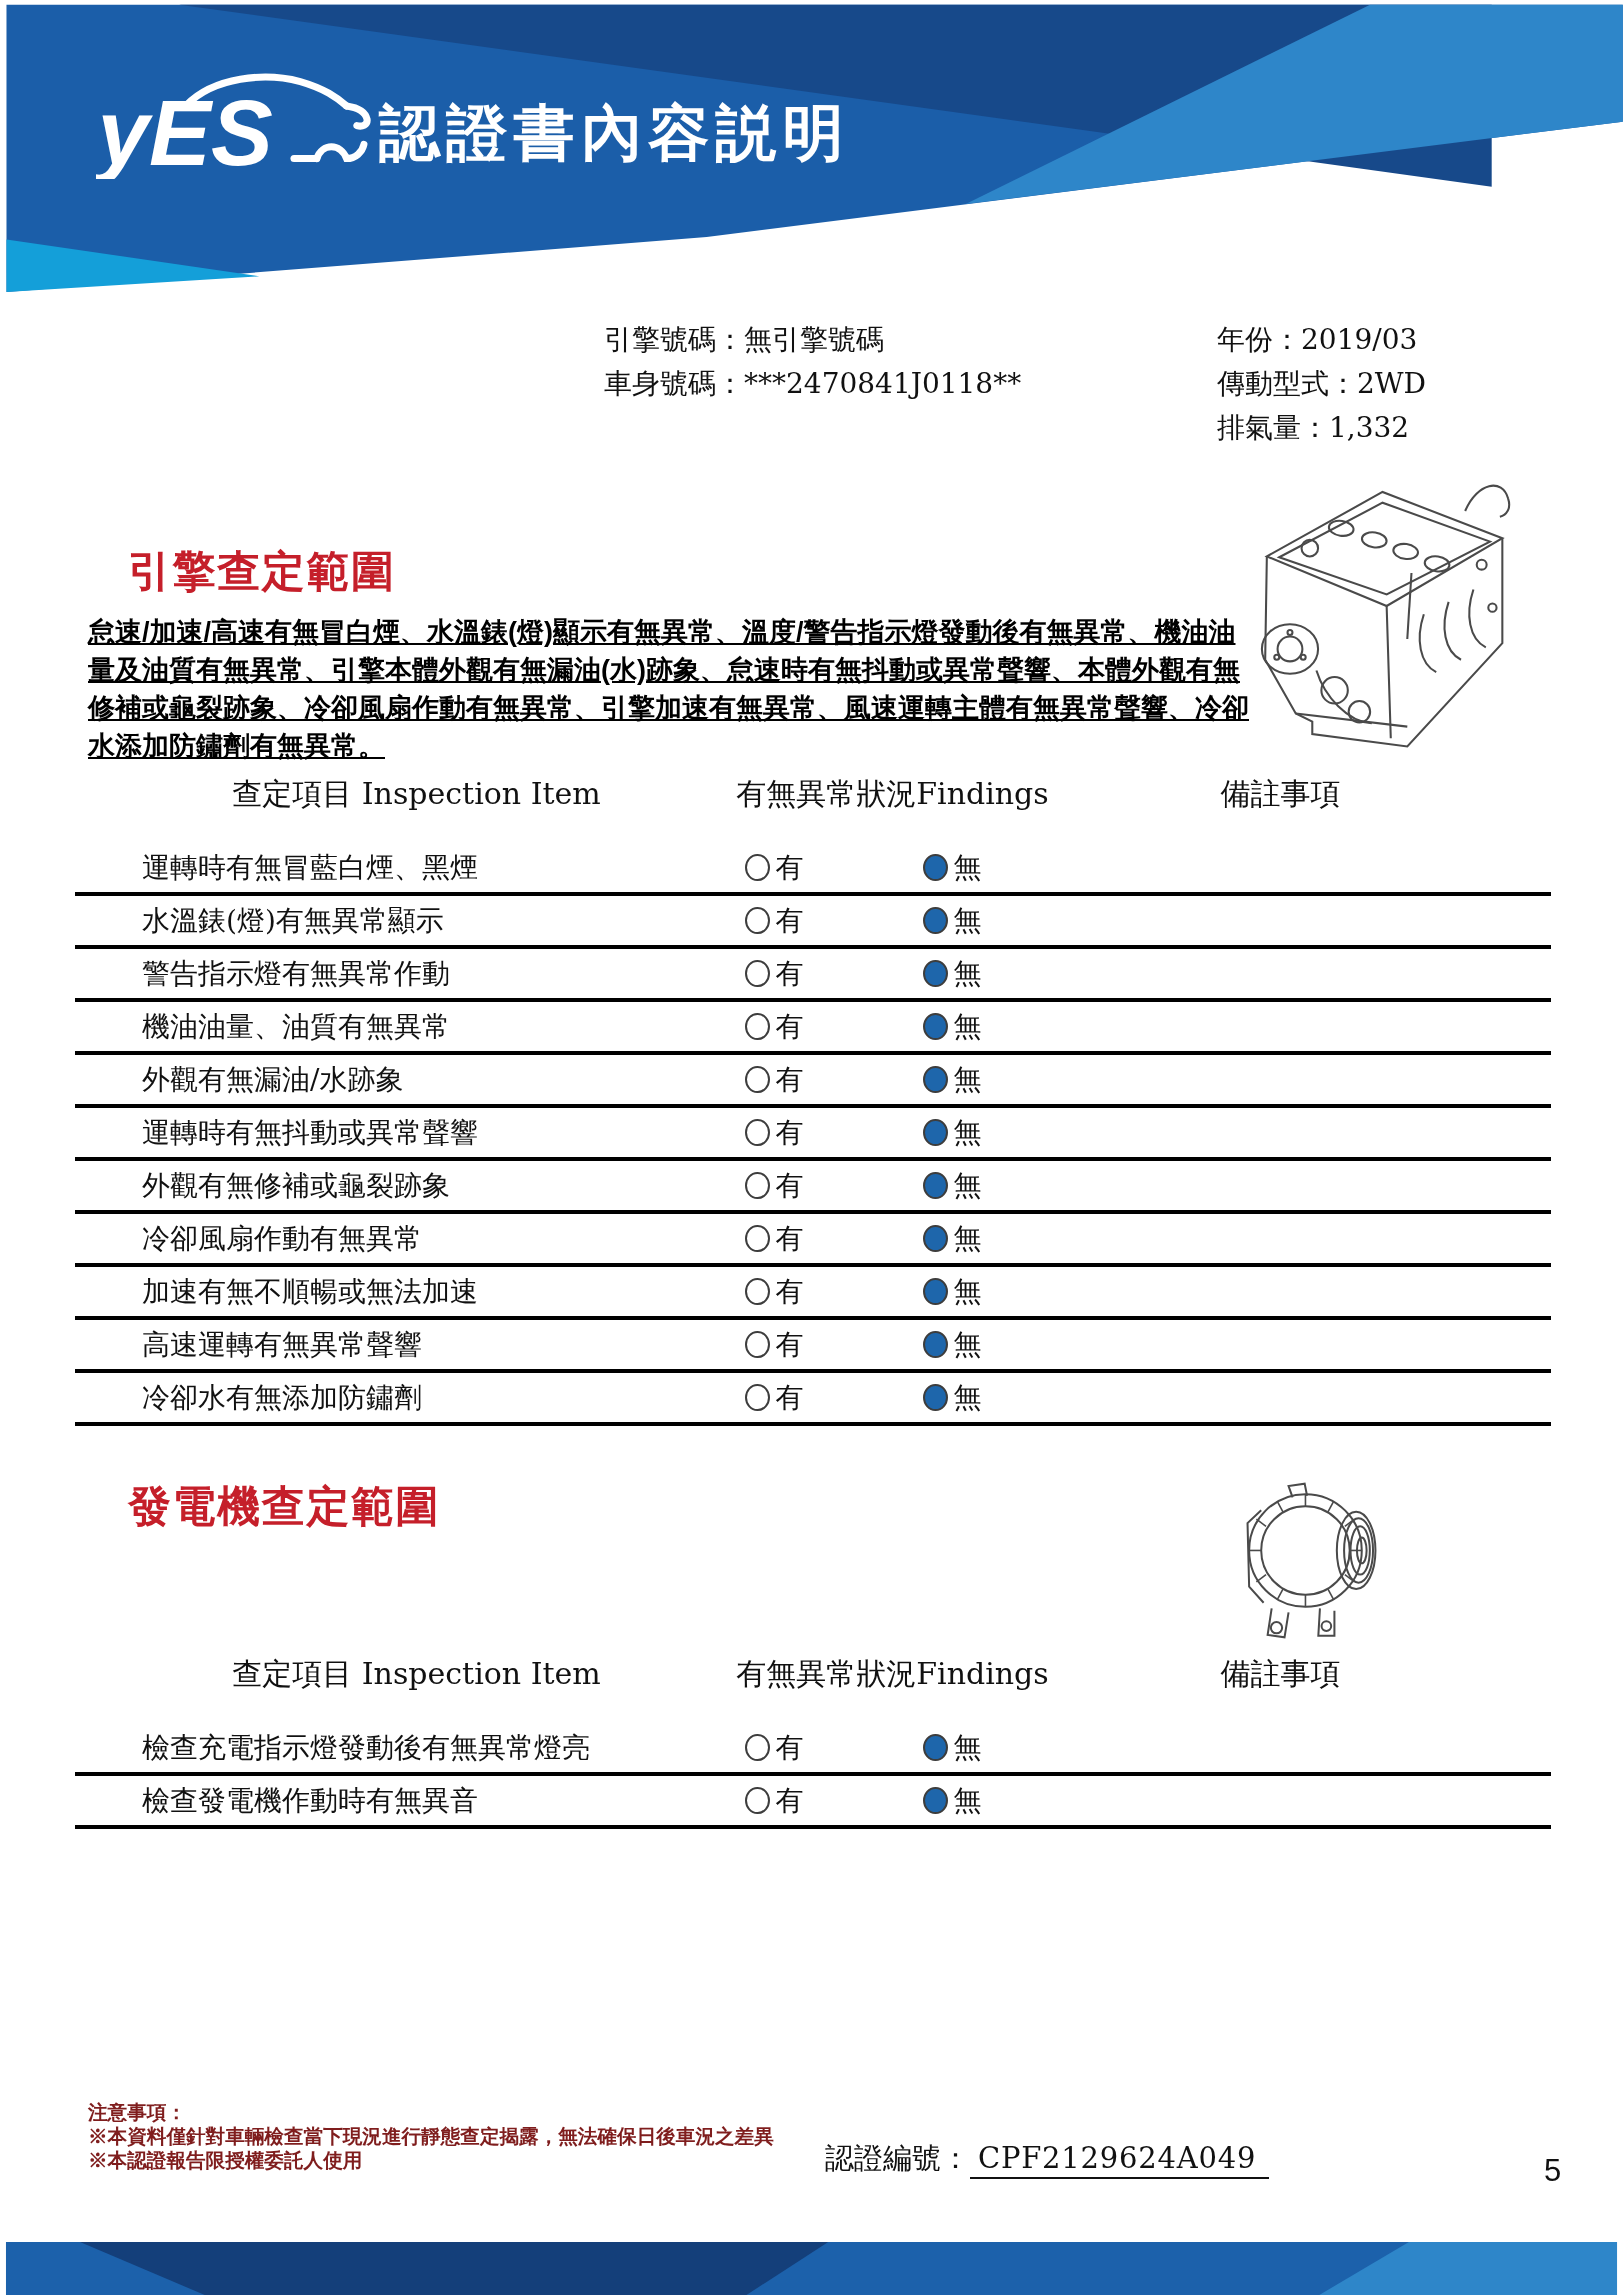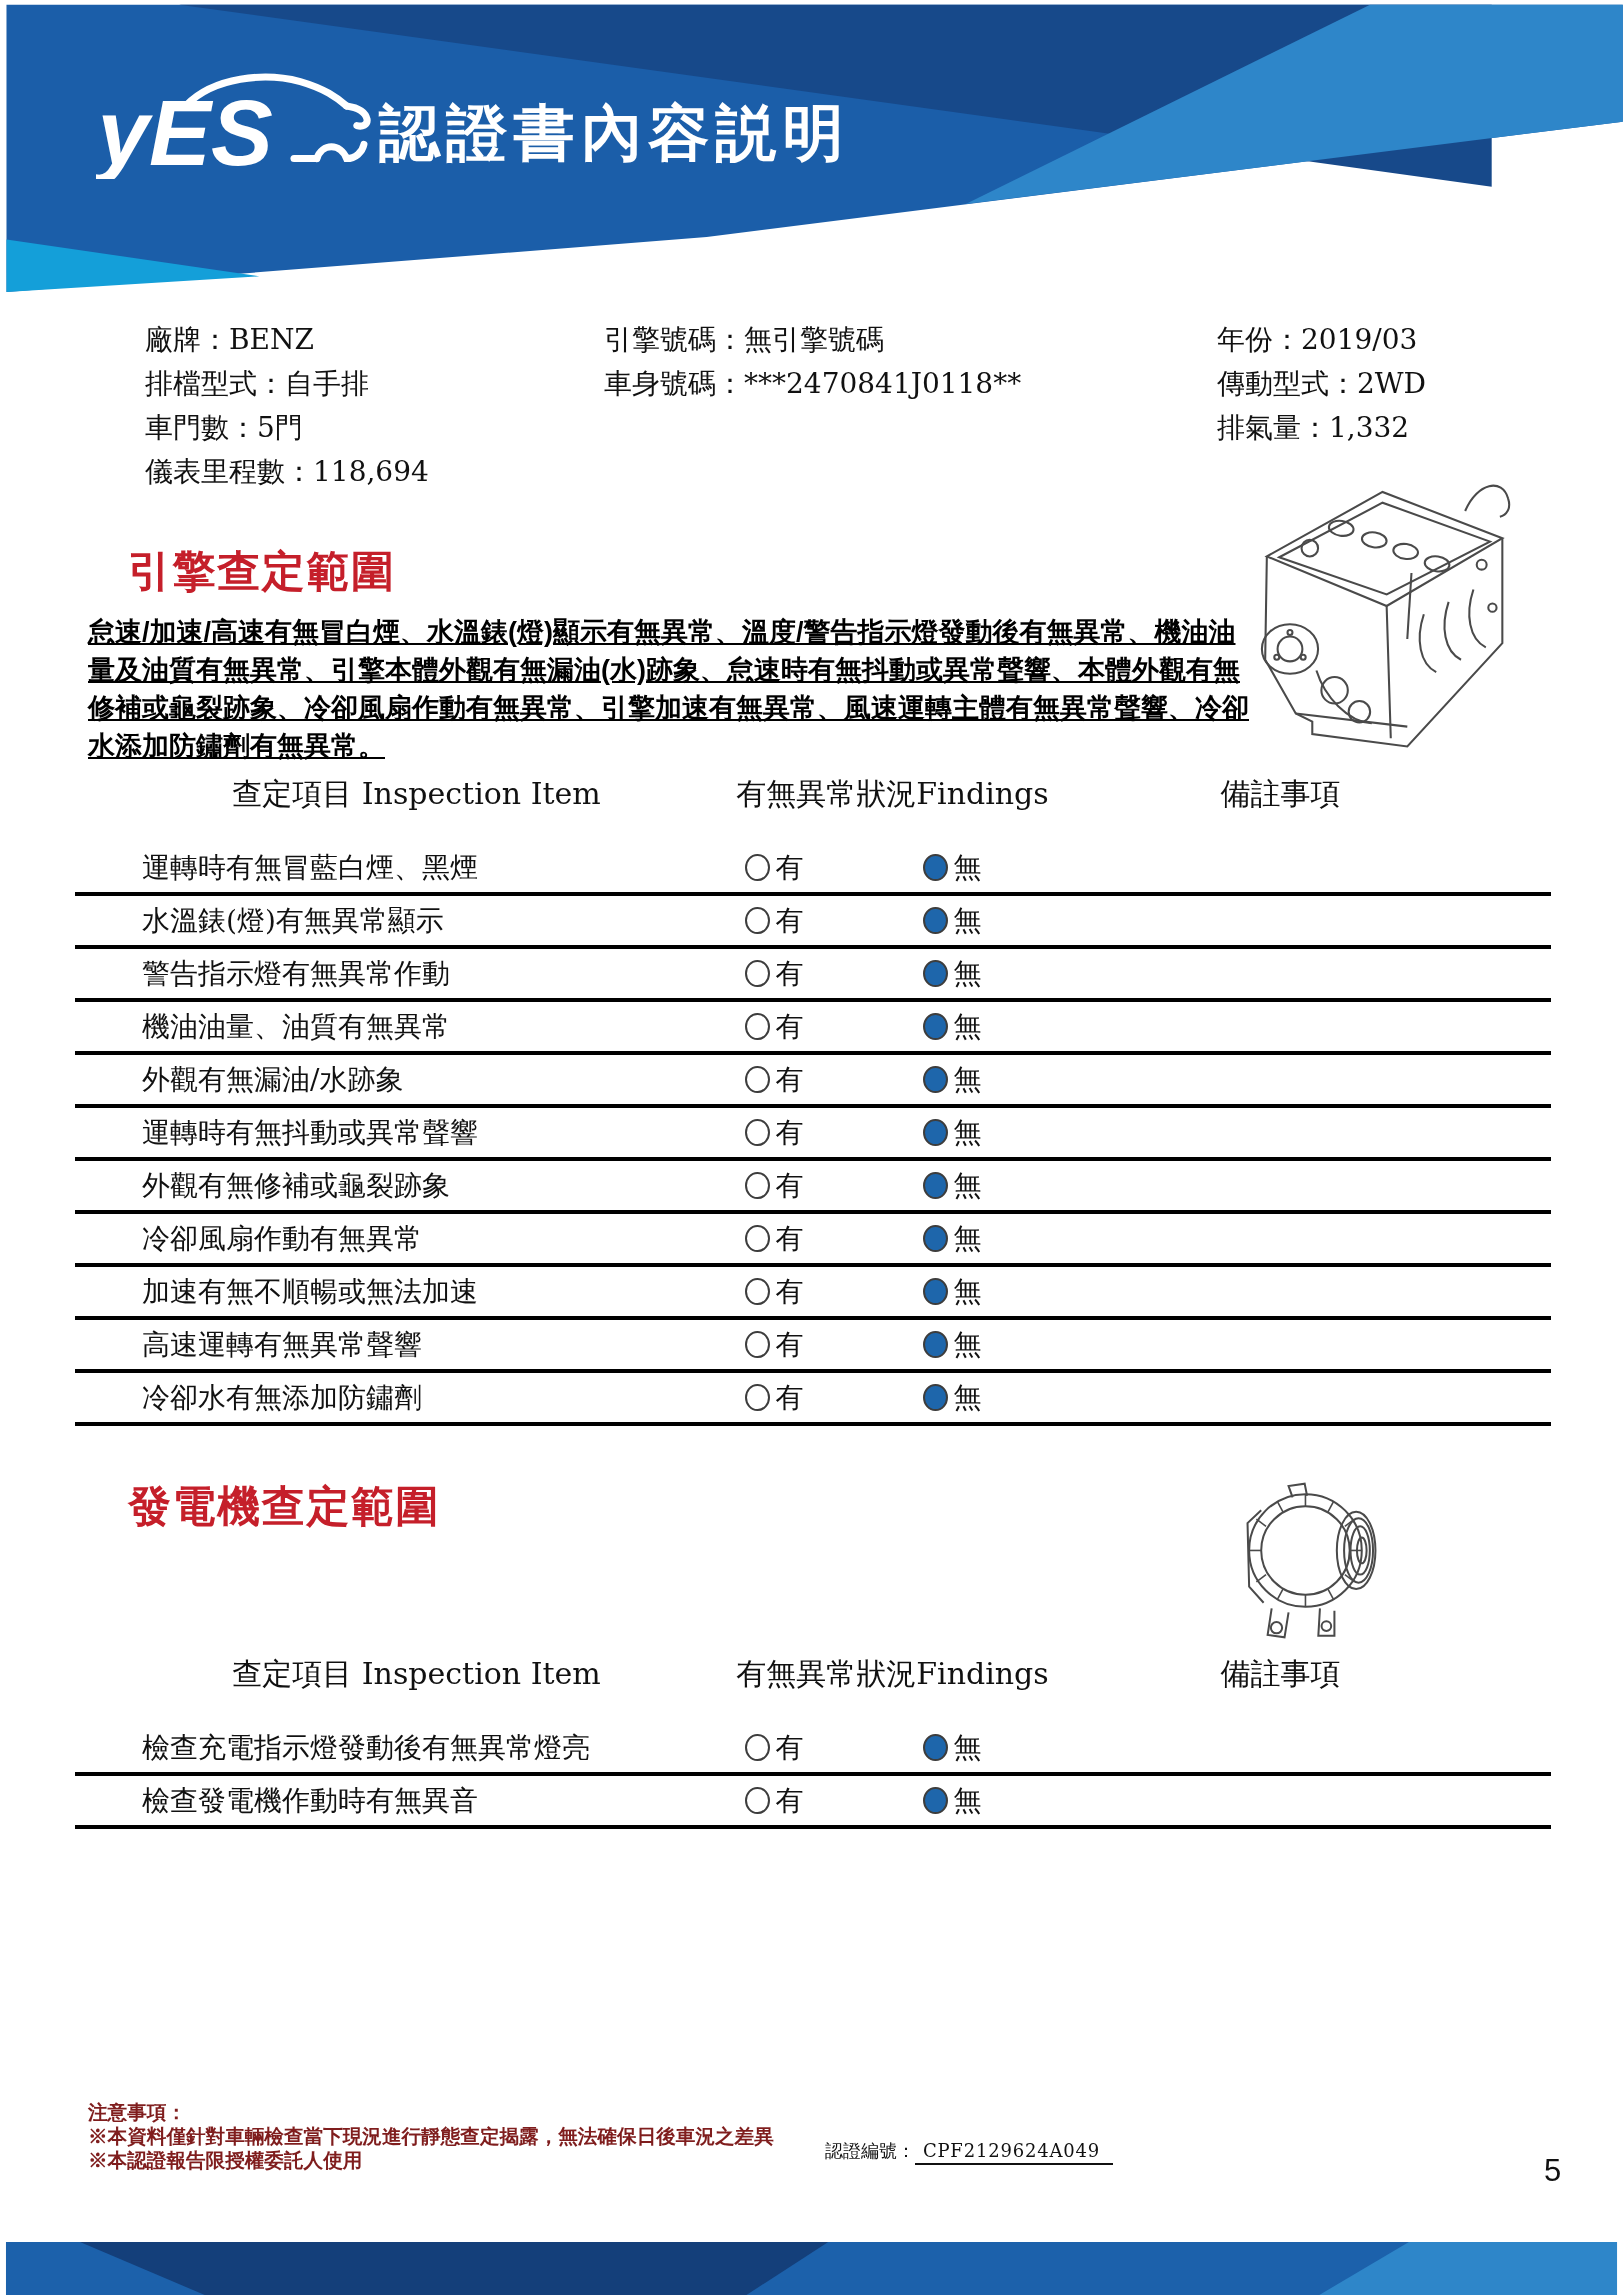--- a/index.html
+++ b/index.html
@@ -54,21 +54,21 @@
        gap:5.5px;font-size:28px;}
   .opt-yes{left:670px;}
   .opt-no{left:848px;}
   .radio{width:25px;height:27.5px;border:2.4px solid #3d3d3d;border-radius:50%;
          background:#fff;box-sizing:border-box;flex:none;}
   .radio.on{background:#1e66ab;}
 
   
   #notes{position:absolute;left:88px;top:2100px;font-family:"Liberation Sans",sans-serif;
          font-weight:bold;font-size:19.6px;line-height:24px;color:#7f1d1d;}
-  #cert{position:absolute;left:825px;top:2139px;font-size:18px;white-space:nowrap;}
+  #cert{position:absolute;left:825px;top:2139px;font-size:29px;white-space:nowrap;}
   #cert .num{border-bottom:2.4px solid #111;padding:0 12.6px 1.6px 7.9px;letter-spacing:0.8px;}
   #page-num{position:absolute;left:1544px;top:2153px;font-family:"Liberation Sans",sans-serif;
             font-size:31px;color:#111;}
   #footer-bg{position:absolute;left:0;bottom:0;}
 </style>
 </head>
 <body>
 
 <div class="page">
 
@@ -85,26 +85,20 @@
       <path d="M319,47 C333,49 343,55 345,64 C346,71 339,74 332,72"></path>
       <path d="M281,114 C288,94 311,94 319,114 C330,114 339,106 341,96"></path>
       <path d="M252,114 L281,114"></path>
     </g>
     <text x="2" y="122" fill="#ffffff" font-family="Liberation Sans, sans-serif" font-size="118" font-style="italic" font-weight="bold">yES</text>
   </svg>
 
   <div id="page-title">認證書內容説明</div>
 
   <div id="vehicle-info">
-    <div class="col c1">
-      <div>廠牌：BENZ</div>
-      <div>排檔型式：自手排</div>
-      <div>車門數：5門</div>
-      <div>儀表里程數：118,694</div>
-    </div>
     <div class="col c2">
       <div>引擎號碼：無引擎號碼</div>
       <div>車身號碼：***2470841J0118**</div>
     </div>
     <div class="col c3">
       <div>年份：2019/03</div>
       <div>傳動型式：2WD</div>
       <div>排氣量：1,332</div>
     </div>
   </div>

